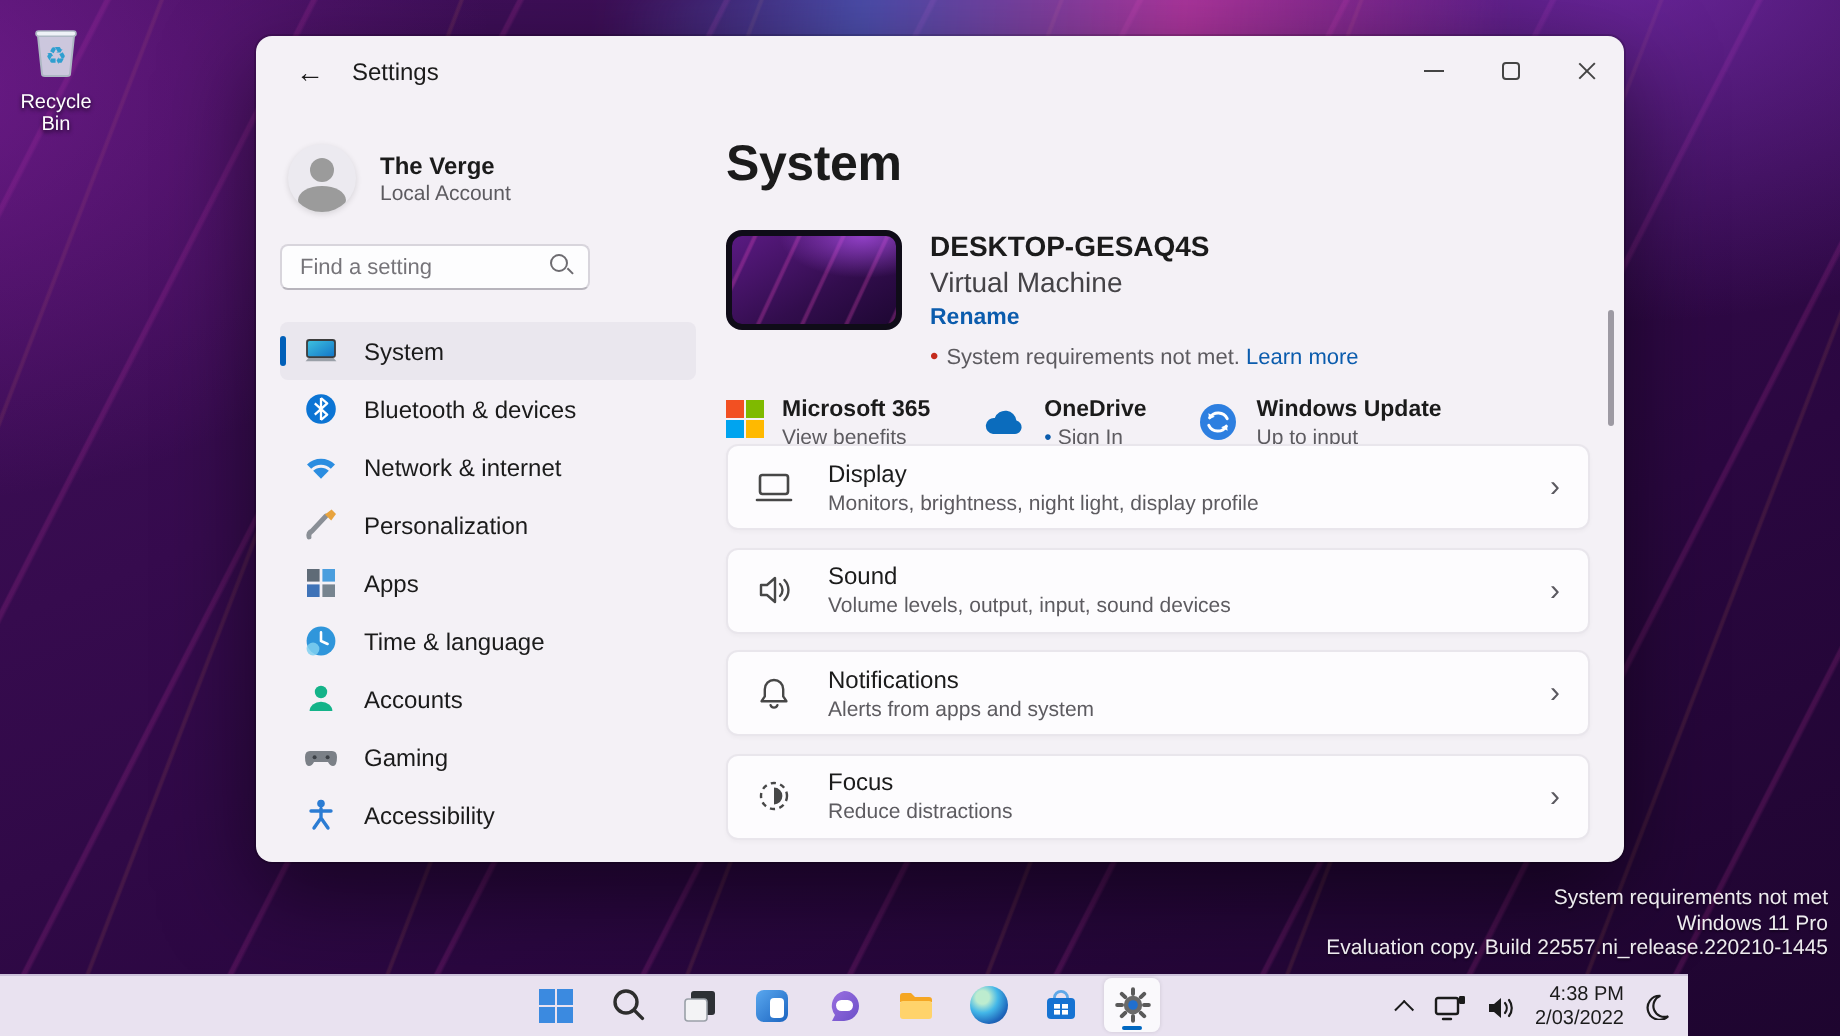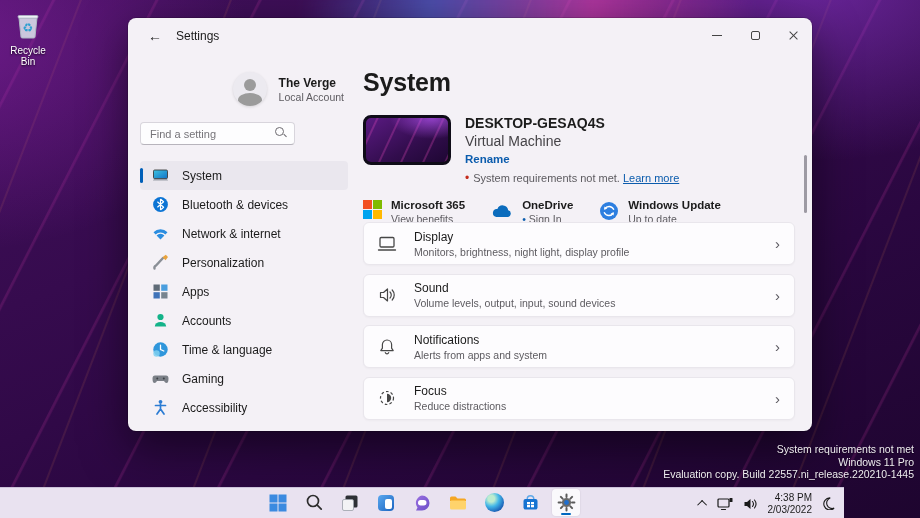--- a/index.html
+++ b/index.html
@@ -42,21 +42,21 @@
   .win-controls { position:absolute; right:0; top:0; display:flex; }
   .win-btn { width:38px; height:34px; display:flex; align-items:center; justify-content:center; cursor:pointer; }
   .glyph-min { width:10px; height:1px; background:#444; }
   .glyph-max { width:9px; height:9px; border:1px solid #444; border-radius:2px; }
   .glyph-close { position:relative; width:11px; height:11px; }
   .glyph-close::before,.glyph-close::after { content:''; position:absolute; left:5px; top:0; width:1.2px; height:11px; background:#444; }
   .glyph-close::before { transform:rotate(45deg); } .glyph-close::after { transform:rotate(-45deg); }
 
   
   #sidebar { position:absolute; left:12px; top:48px; width:208px; }
-  .account { display:flex; align-items:center; gap:12px; padding:6px 4px 14px 4px;justify-content:flex-end; }
+  .account { display:flex; align-items:center; gap:12px; padding:6px 4px 14px 4px; }
   .avatar { width:34px; height:34px; border-radius:50%; background:#eceaf0; position:relative; overflow:hidden;
     box-shadow:0 1px 3px rgba(0,0,0,.12); }
   .avatar::before { content:''; position:absolute; left:11px; top:7px; width:12px; height:12px; border-radius:50%; background:#9b9b9b; }
   .avatar::after { content:''; position:absolute; left:5px; top:21px; width:24px; height:14px; border-radius:50%; background:#9b9b9b; }
   .acc-name { font-size:12px; font-weight:bold; }
   .acc-type { font-size:10.5px; color:#5d5b60; margin-top:1px; }
 
   .searchbox { position:relative; width:155px; height:23px; margin:2px 0 16px 0; }
   .searchbox input { width:100%; height:100%; border:1px solid #d8d5dc; border-bottom-color:#b7b4bc; border-radius:4px;
     background:#fdfdfe; padding:0 26px 0 9px; font-size:11px; color:#1b1b1b; font-family:inherit; outline:none; }
@@ -80,21 +80,21 @@
     background:
       radial-gradient(ellipse 60px 30px at 80% 0%, rgba(190,90,255,.65), transparent 70%),
       repeating-linear-gradient(115deg, transparent 0 9px, rgba(255,80,200,.25) 10px 11px, transparent 12px 20px),
       linear-gradient(150deg,#5a1a82,#320d4d 60%,#1e0733); }
   .device-info { margin-left:14px; }
   .dev-name { font-size:14px; font-weight:bold; }
   .dev-type { font-size:14px; color:#454347; margin-top:2px; }
   .dev-rename { font-size:11.5px; color:#0b5cad; font-weight:bold; margin-top:3px; cursor:pointer; display:inline-block; }
   .dev-warning { font-size:11px; margin-top:4px; color:#5c5a5f; }
   .dot-red { color:#c42b1c; margin-right:4px; font-size:12px; }
-  .link-blue { color:#0b5cad; cursor:pointer;text-decoration:underline; }
+  .link-blue { color:#0b5cad; cursor:pointer; }
 
   .status-row { display:flex; gap:26px; margin-top:14px; }
   .tile { display:flex; gap:9px; align-items:flex-start; cursor:pointer; }
   .tile-title { font-size:11.5px; font-weight:bold; }
   .tile-sub { font-size:10.5px; color:#5d5b60; margin-top:2px; }
   .dot-blue { color:#0b5cad; margin-right:3px; }
   .ms-logo { width:19px; height:19px; display:grid; grid-template-columns:9px 9px; grid-template-rows:9px 9px; gap:1px; margin-top:1px; }
   .ms-logo i { display:block; }
   .ms1{background:#f25022}.ms2{background:#7fba00}.ms3{background:#00a4ef}.ms4{background:#ffb900}
 
@@ -225,36 +225,36 @@
             <rect x="1.5" y="9.2" width="6.3" height="6.3" fill="#3f73b8"></rect>
               <rect x="9.2" y="9.2" width="6.3" height="6.3" fill="#77848f"></rect>
             </svg>
         </span>
         <span>Apps</span>
       </div>
 
       <div class="nav-item">
         <span class="nav-ico">
           <svg viewBox="0 0 17 17" width="17" height="17">
-            <circle cx="8.5" cy="5" r="3.1" fill="#14b389"></circle>
-            <path d="M2.8 14.5 a5.7 4.6 0 0 1 11.4 0 Z" fill="#14b389"></path>
-            </svg>
-        </span>
-        <span>Accounts</span>
-      </div>
-
-      <div class="nav-item">
-        <span class="nav-ico">
-          <svg viewBox="0 0 17 17" width="17" height="17">
             <circle cx="8.5" cy="8.5" r="7.2" fill="#2f96db"></circle>
             <path d="M8.5 8.5 V4.2 M8.5 8.5 L11.8 10" stroke="#fff" stroke-width="1.3" stroke-linecap="round"></path>
             <circle cx="4.5" cy="12.5" r="3.2" fill="#7fd0f0" opacity=".85"></circle>
             </svg>
         </span>
         <span>Time &amp; language</span>
+      </div>
+
+      <div class="nav-item">
+        <span class="nav-ico">
+          <svg viewBox="0 0 17 17" width="17" height="17">
+            <circle cx="8.5" cy="5" r="3.1" fill="#14b389"></circle>
+            <path d="M2.8 14.5 a5.7 4.6 0 0 1 11.4 0 Z" fill="#14b389"></path>
+            </svg>
+        </span>
+        <span>Accounts</span>
       </div>
 
       <div class="nav-item">
         <span class="nav-ico">
           <svg viewBox="0 0 17 17" width="17" height="17">
             <path d="M3 5.5 h11 q2.5 0 2.5 3 q0 4.5 -2 4.5 q-1.5 0 -2.5-2 h-7 q-1 2 -2.5 2 q-2 0 -2-4.5 q0-3 2.5-3 Z" fill="#7b8087"></path>
             <circle cx="5.3" cy="8.6" r="1" fill="#3c4046"></circle>
               <circle cx="11.8" cy="8.6" r="1" fill="#3c4046"></circle>
             </svg>
         </span>
@@ -311,21 +311,21 @@
           </span>
         </div>
         <div class="tile">
           <svg width="20" height="20" viewBox="0 0 20 20" style="margin-top:2px">
             <circle cx="10" cy="10" r="9" fill="#2d7fe0"></circle>
             <path d="M14.6 8.3 a5 5 0 0 0 -8.8 -0.4 M5.4 11.7 a5 5 0 0 0 8.8 0.4" stroke="#fff" stroke-width="1.5" fill="none" stroke-linecap="round"></path>
             <path d="M5.2 5.6 L5.6 8.6 L8.4 7.4 Z M14.8 14.4 L14.4 11.4 L11.6 12.6 Z" fill="#fff"></path>
             </svg>
           <span>
             <div class="tile-title">Windows Update</div>
-            <div class="tile-sub">Up to date</div>
+            <div class="tile-sub">Up to input</div>
           </span>
         </div>
       </div>
     </div>
 
     <div class="cards">
       <div class="card">
         <span class="card-ico">
           <svg viewBox="0 0 20 20" width="20" height="20">
               <rect x="3" y="3.5" width="14" height="9.5" rx="1.2" stroke="#474747" stroke-width="1.3" fill="none"></rect>

